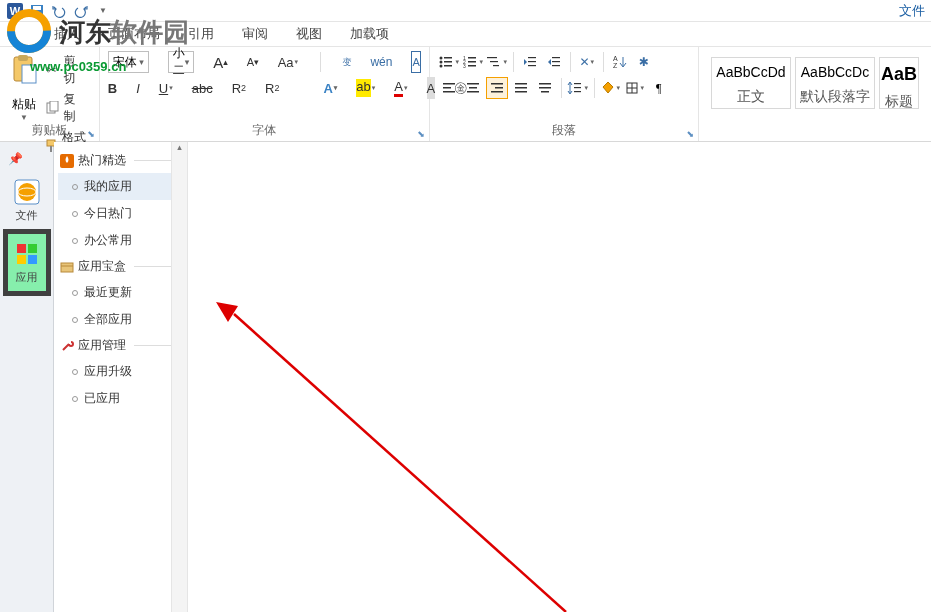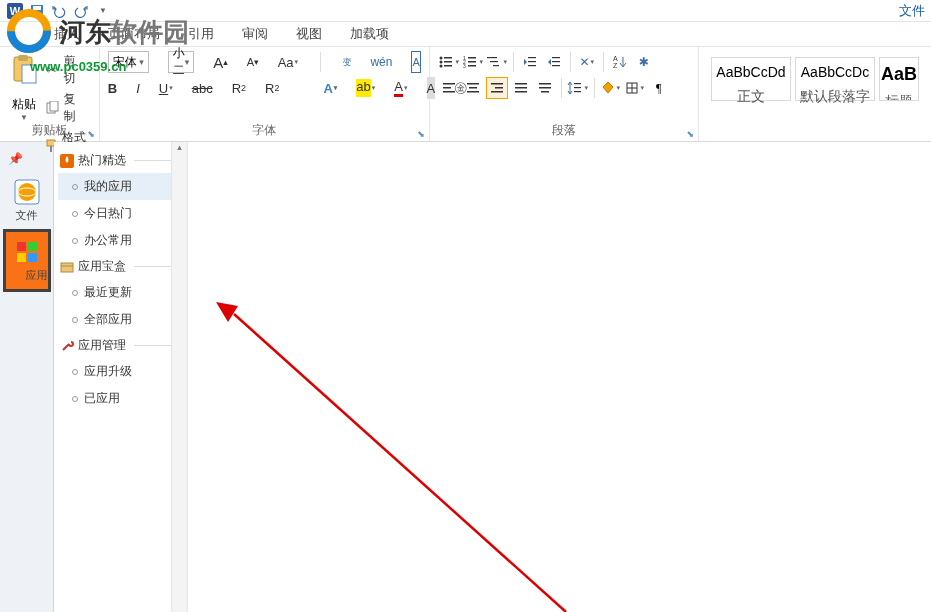--- a/index.html
+++ b/index.html
@@ -49,31 +49,31 @@
 
 
 .paragrp { width:270px;}
 .parow{ display:flex; align-items:center; gap:2px; margin-bottom:4px;}
 .pbtn{ width:22px; height:22px; display:flex; align-items:center; justify-content:center; position:relative;}
 .pbtn svg{ display:block;}
 .pbtn .dd{ font-size:7px; color:#666; margin-left:1px;}
 
 
 .stylegrp{ padding:6px 4px 2px 4px; display:flex; gap:4px;}
-.stylecard{ width:80px; height:44px; border:1px solid #d8d8d8; text-align:center; padding-top:6px;}
+.stylecard{ width:80px; height:52px; border:1px solid #d8d8d8; text-align:center; padding-top:6px;}
 .stylecard .sample{ font-size:14px;}
 .stylecard .name{ font-size:14px; color:#555; margin-top:8px;}
 .stylecard.bold .sample{ font-weight:bold; font-size:18px;}
 
 
 .main { display:flex; height:470px;}
 .leftrail { width:54px; background:#eef1f5; border-right:1px solid #d0d4d9; display:flex; flex-direction:column; align-items:center; padding-top:10px;}
 .railbtn { width:48px; text-align:center; padding:6px 0; font-size:11px; color:#444;}
 .railbtn .rico{ width:28px; height:28px; margin:0 auto 2px auto;}
-.railbtn.active{ background:#f97316; border:3px solid #404040;text-align:right;}
+.railbtn.active{ background:#86efac; border:5px solid #404040;}
 .pin{ align-self:flex-start; margin-left:8px; margin-bottom:6px; color:#3a6ea5;}
 
 .navpane{ width:134px; background:#fff; border-right:1px solid #e5e5e5; position:relative;}
 .navpane .scroll{ position:absolute; right:0; top:0; width:16px; height:100%; background:#f4f4f4; border-left:1px solid #e5e5e5;}
 .navpane .scroll .up{ position:absolute; top:0; width:100%; height:16px; text-align:center; font-size:9px; color:#777;}
 .navlist{ padding:6px 4px;}
 .navhdr{ display:flex; align-items:center; gap:4px; font-size:12px; color:#333; padding:4px 2px;}
 .navhdr .hico{ width:14px; height:14px;}
 .navitem{ display:flex; align-items:center; gap:6px; padding:5px 6px 5px 14px; font-size:12px; color:#333;}
 .navitem .bullet{ width:6px; height:6px; border:1px solid #999; border-radius:50%;}

